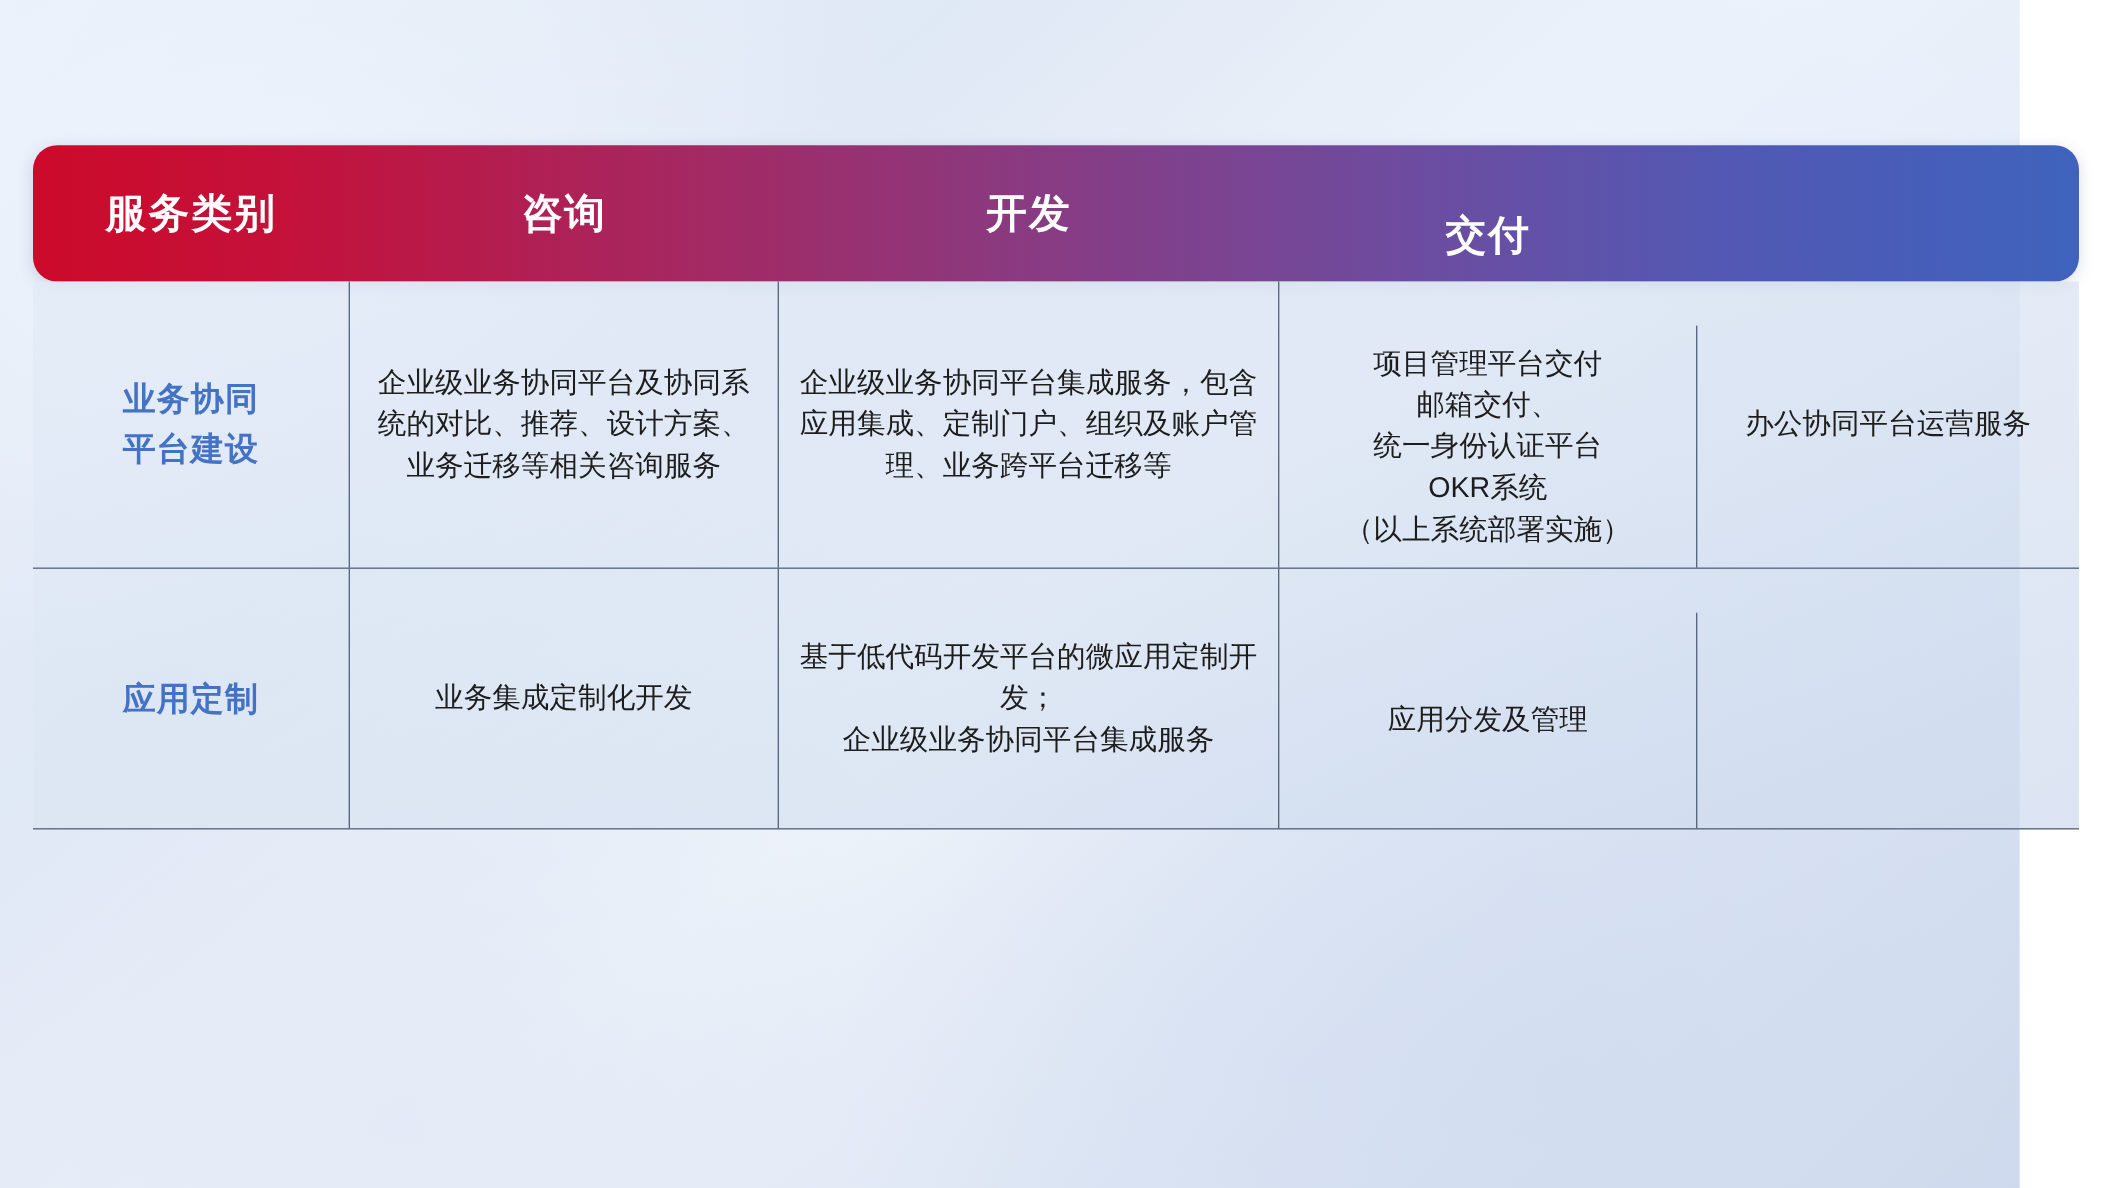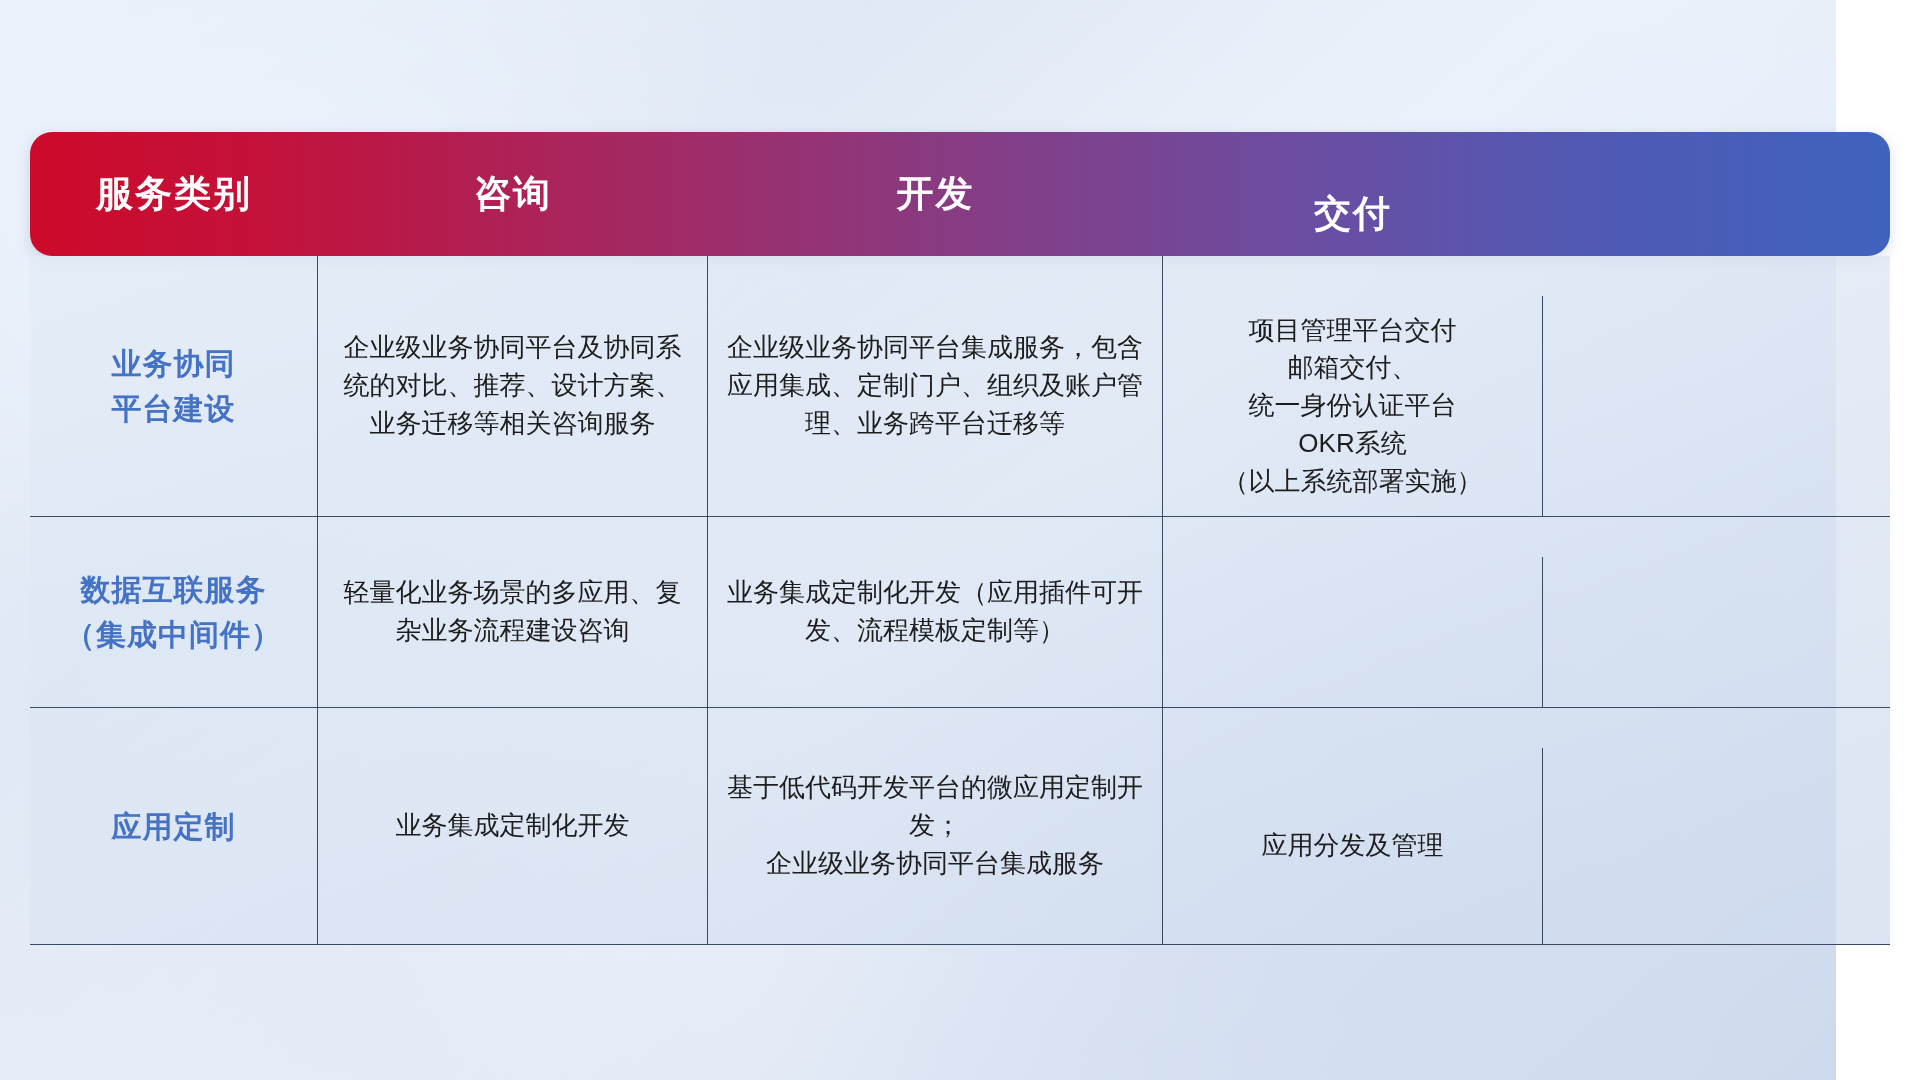--- a/index.html
+++ b/index.html
@@ -108,30 +108,23 @@
       <div class="row row-1">
         <div class="cell first c0 nowrap-lines">业务协同
 平台建设</div>
         <div class="cell c1">企业级业务协同平台及协同系统的对比、推荐、设计方案、业务迁移等相关咨询服务</div>
         <div class="cell c2">企业级业务协同平台集成服务，包含应用集成、定制门户、组织及账户管理、业务跨平台迁移等</div>
         <div class="cell c3 nowrap-lines">项目管理平台交付
 邮箱交付、
 统一身份认证平台
 OKR系统
 （以上系统部署实施）</div>
+        <div class="cell c4 last">办公协同平台运营服务</div>
       </div>
 
-      <div class="row row-2">
-        <div class="cell first c0 nowrap-lines">数据互联服务
-（集成中间件）</div>
-        <div class="cell c1">轻量化业务场景的多应用、复杂业务流程建设咨询</div>
-        <div class="cell c2">业务集成定制化开发（应用插件可开发、流程模板定制等）</div>
-        <div class="cell c3 nowrap-lines"></div>
-        <div class="cell c4 last"></div>
-      </div>
 
       <div class="row row-3">
         <div class="cell first c0 nowrap-lines">应用定制</div>
         <div class="cell c1">业务集成定制化开发</div>
         <div class="cell c2 nowrap-lines">基于低代码开发平台的微应用定制开发；
 企业级业务协同平台集成服务</div>
         <div class="cell c3 nowrap-lines">应用分发及管理</div>
         <div class="cell c4 last"></div>
       </div>
 

